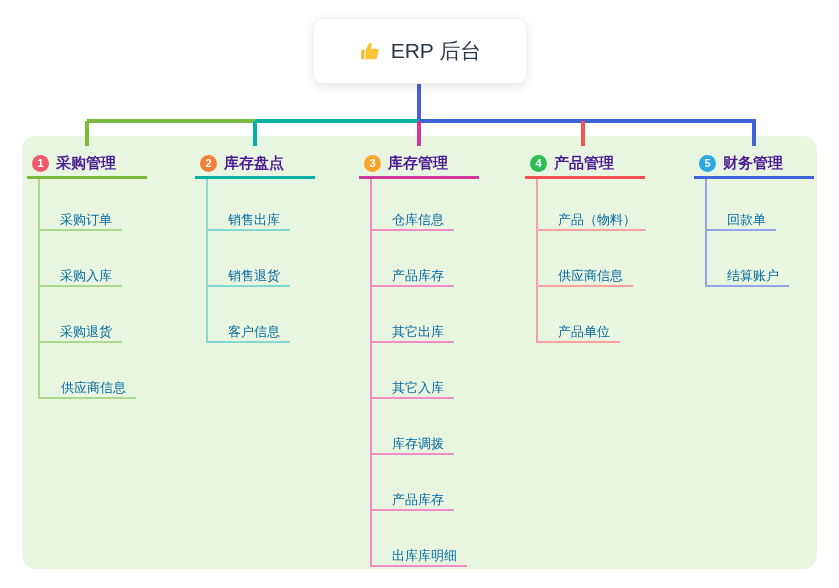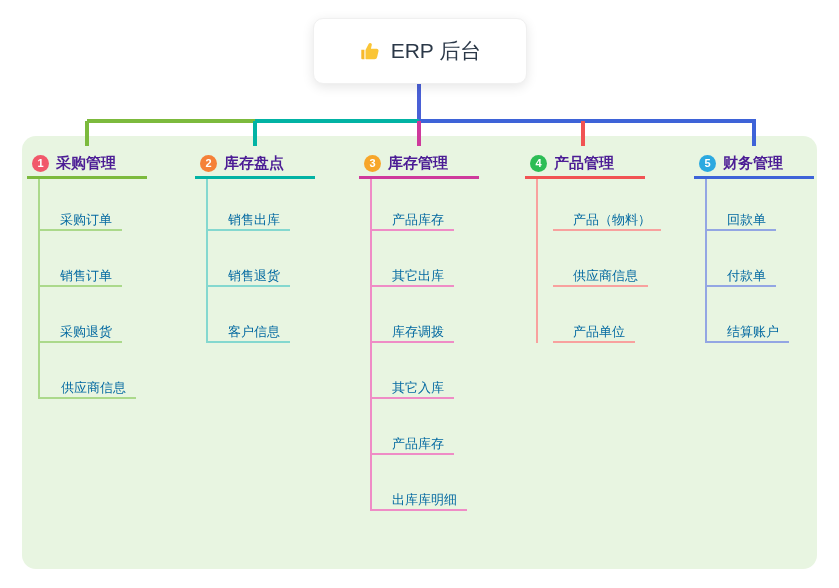--- a/index.html
+++ b/index.html
@@ -87,21 +87,21 @@
     <div class="branch-head" style="border-bottom-color: rgb(124, 186, 61);">
       <span class="badge" style="background: rgb(241, 88, 106);">1</span>
       <span class="branch-label">采购管理</span>
     </div>
     <ul class="branch-items" style="border-left-color: rgb(171, 217, 139);">
   <li style="border-bottom-color: rgb(171, 217, 139);">
     <span class="item-label">采购订单</span>
   </li>
 
   <li style="border-bottom-color: rgb(171, 217, 139);">
-    <span class="item-label">销售订单</span>
+    <span class="item-label">采购入库</span>
   </li>
 
   <li style="border-bottom-color: rgb(171, 217, 139);">
     <span class="item-label">采购退货</span>
   </li>
 
   <li style="border-bottom-color: rgb(171, 217, 139); padding-left: 21px;">
     <span class="item-label">供应商信息</span>
   </li>
 </ul>
@@ -127,53 +127,56 @@
   </li>
 </ul>
   </div>
 
   <div class="branch" style="left: 359px;">
     <div class="branch-head" style="border-bottom-color: rgb(206, 58, 156);">
       <span class="badge" style="background: rgb(247, 166, 42);">3</span>
       <span class="branch-label">库存管理</span>
     </div>
     <ul class="branch-items" style="border-left-color: rgb(239, 140, 198);">
+  <li style="border-bottom-color: rgb(239, 140, 198);">
+    <span class="item-label">仓库信息</span>
+  </li>
 
   <li style="border-bottom-color: rgb(239, 140, 198);">
     <span class="item-label">产品库存</span>
   </li>
 
   <li style="border-bottom-color: rgb(239, 140, 198);">
     <span class="item-label">其它出库</span>
   </li>
 
   <li style="border-bottom-color: rgb(239, 140, 198);">
+    <span class="item-label">其它入库</span>
+  </li>
+
+  <li style="border-bottom-color: rgb(239, 140, 198);">
     <span class="item-label">库存调拨</span>
-  </li>
-
-  <li style="border-bottom-color: rgb(239, 140, 198);">
-    <span class="item-label">其它入库</span>
   </li>
 
   <li style="border-bottom-color: rgb(239, 140, 198);">
     <span class="item-label">产品库存</span>
   </li>
 
   <li style="border-bottom-color: rgb(239, 140, 198);">
     <span class="item-label">出库库明细</span>
   </li>
 </ul>
   </div>
 
   <div class="branch" style="left: 525px;">
     <div class="branch-head" style="border-bottom-color: rgb(241, 83, 83);">
       <span class="badge" style="background: rgb(45, 189, 85);">4</span>
       <span class="branch-label">产品管理</span>
     </div>
-    <ul class="branch-items" style="border-left-color: rgb(248, 161, 158); padding-left: 15px;">
+    <ul class="branch-items" style="border-left-color: rgb(248, 161, 158);">
   <li style="border-bottom-color: rgb(248, 161, 158);">
     <span class="item-label">产品（物料）</span>
   </li>
 
   <li style="border-bottom-color: rgb(248, 161, 158);">
     <span class="item-label">供应商信息</span>
   </li>
 
   <li style="border-bottom-color: rgb(248, 161, 158);">
     <span class="item-label">产品单位</span>
@@ -184,23 +187,20 @@
   <div class="branch" style="left: 694px;">
     <div class="branch-head" style="border-bottom-color: rgb(62, 99, 216);">
       <span class="badge" style="background: rgb(43, 169, 224);">5</span>
       <span class="branch-label">财务管理</span>
     </div>
     <ul class="branch-items" style="border-left-color: rgb(147, 166, 227);">
   <li style="border-bottom-color: rgb(147, 166, 227);">
     <span class="item-label">回款单</span>
   </li>
 
-  <li style="border-bottom-color: rgb(147, 166, 227);">
-    <span class="item-label">付款单</span>
-  </li>
 
   <li style="border-bottom-color: rgb(147, 166, 227);">
     <span class="item-label">结算账户</span>
   </li>
 </ul>
   </div>
 </div>
 
 </div>
 

